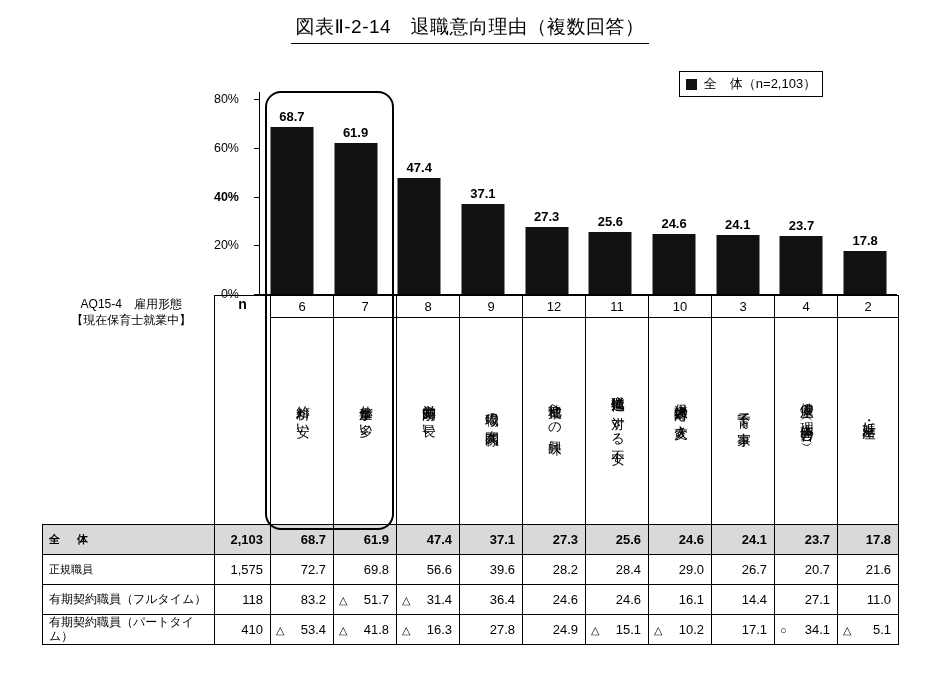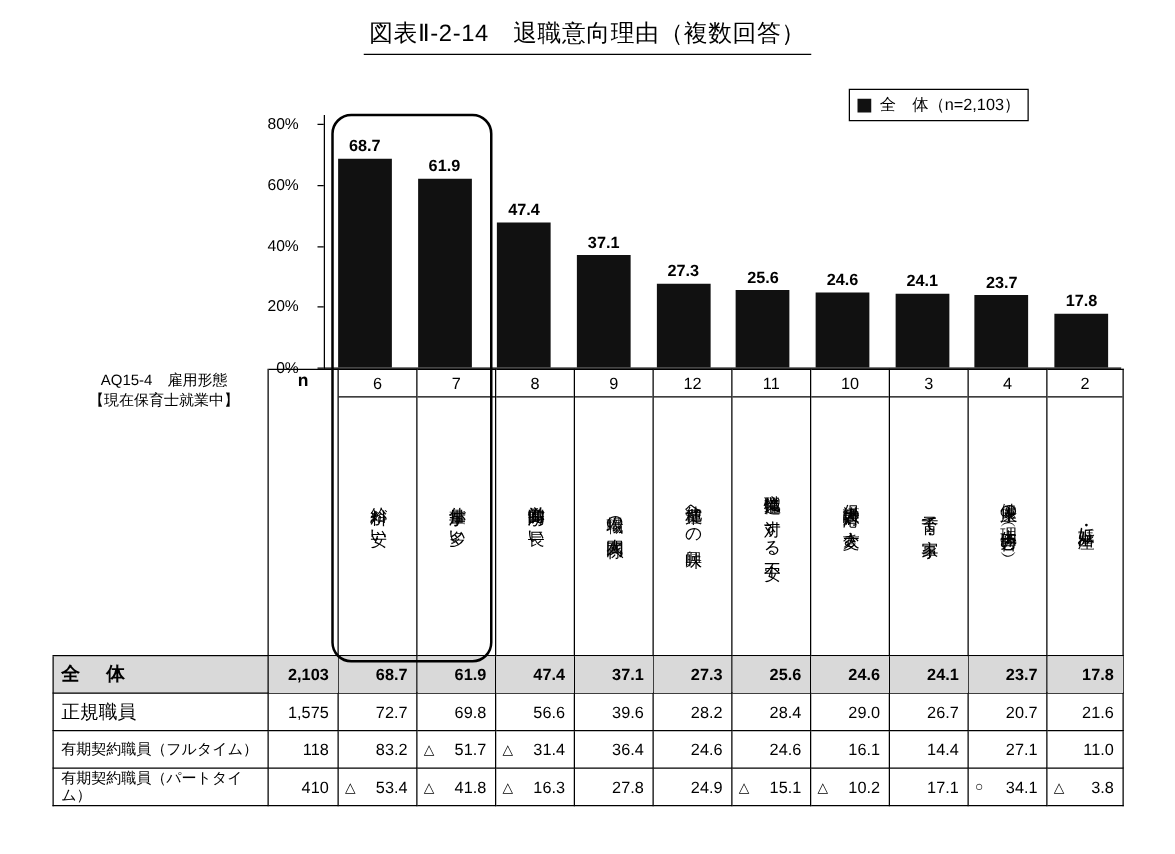--- a/index.html
+++ b/index.html
@@ -205,21 +205,21 @@
     font-size: 14px;
     vertical-align: bottom;
     padding-bottom: 6px;
   }
   .data-row td {
     height: 29px;
   }
   .rowlabel {
     text-align: left;
     padding-left: 6px;
-    font-size: 15px;
+    font-size: 11px;
     line-height: 1.2;
   }
   .num {
     text-align: right;
     padding-right: 7px;
     font-size: 13px;
     position: relative;
   }
   .mark {
     position: absolute;
@@ -249,21 +249,21 @@
 
 <div id="legend">
   <span class="swatch"></span>
   <span>全　体（n=2,103）</span>
 </div>
 
 <div id="plot">
   <div id="axis-labels">
       <div style="top: 202px;">0%</div>
       <div style="top: 153.25px;">20%</div>
-      <div style="top: 104.5px;">40%</div>
+      <div style="top: 104.5px; font-weight: bold;">40%</div>
       <div style="top: 55.75px;">60%</div>
       <div style="top: 7px;">80%</div>
     </div>
   <div id="axisline-y"></div>
   <div id="axisline-x"></div>
   <div id="bars">
       <div class="barcol">
         <div class="bar" style="height: 167.456px; background: rgb(17, 17, 17);"></div>
         <div class="barval" style="bottom: 171.456px;">68.7</div>
       </div>
@@ -446,17 +446,17 @@
           <td class="num">410</td>
           <td class="num"><span class="mark">△</span><span>53.4</span></td>
           <td class="num"><span class="mark">△</span><span>41.8</span></td>
           <td class="num"><span class="mark">△</span><span>16.3</span></td>
           <td class="num"><span>27.8</span></td>
           <td class="num"><span>24.9</span></td>
           <td class="num"><span class="mark">△</span><span>15.1</span></td>
           <td class="num"><span class="mark">△</span><span>10.2</span></td>
           <td class="num"><span>17.1</span></td>
           <td class="num"><span class="mark">○</span><span>34.1</span></td>
-          <td class="num"><span class="mark">△</span><span>3.8</span></td>
+          <td class="num"><span class="mark">△</span><span>5.1</span></td>
         </tr>
       </tbody>
   </table>
 </div>
 
 </body></html>

